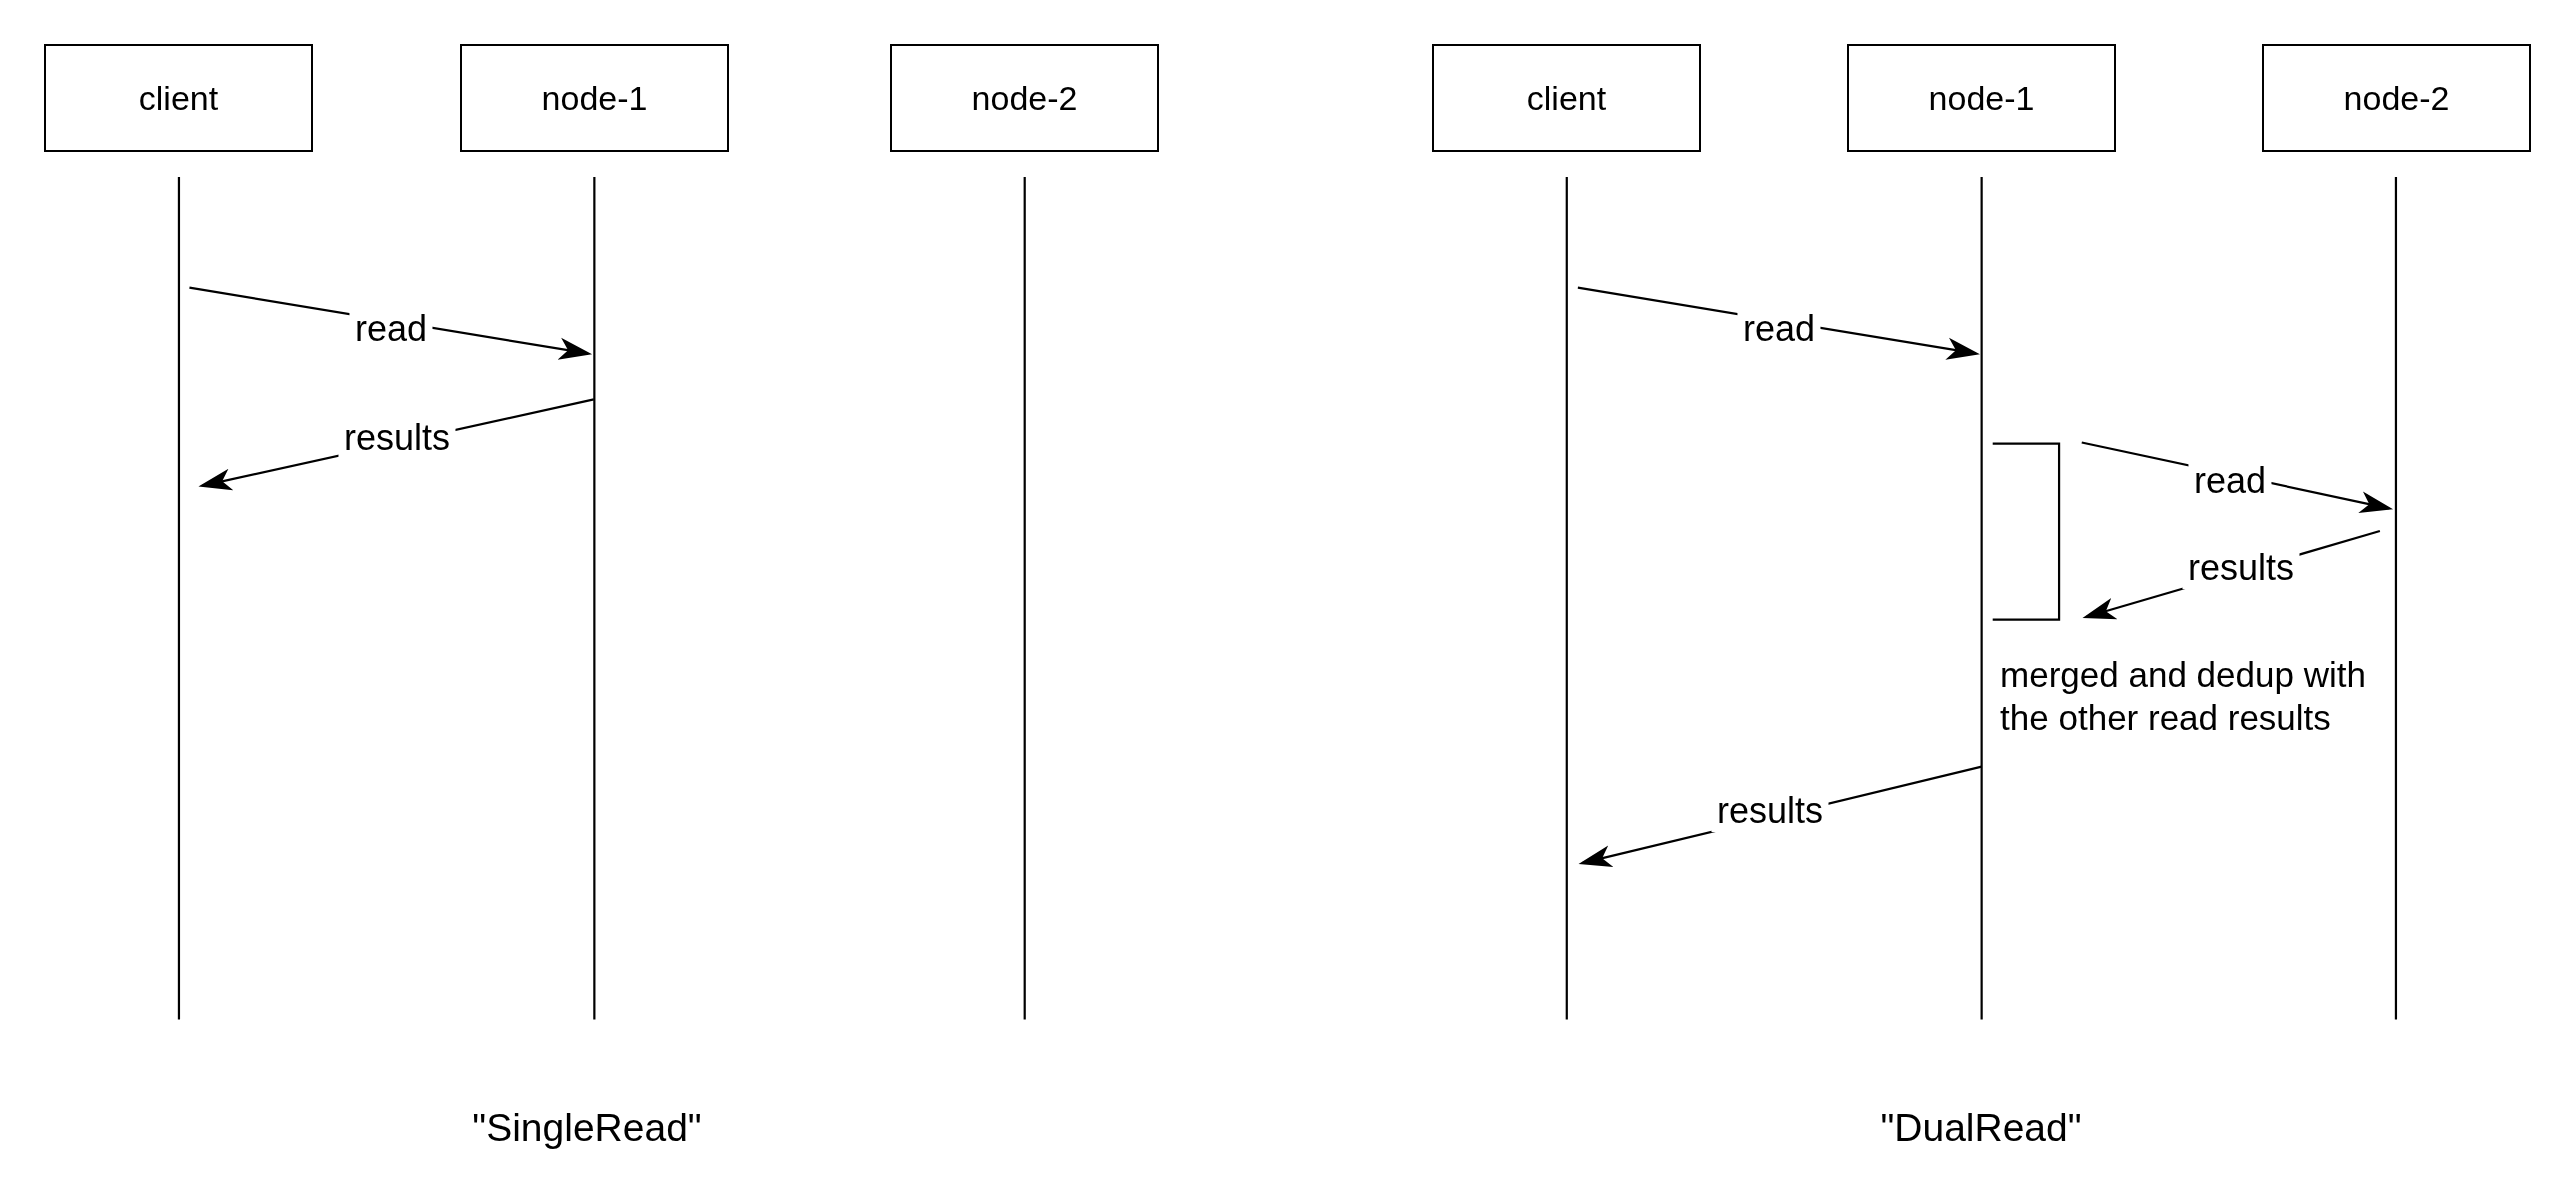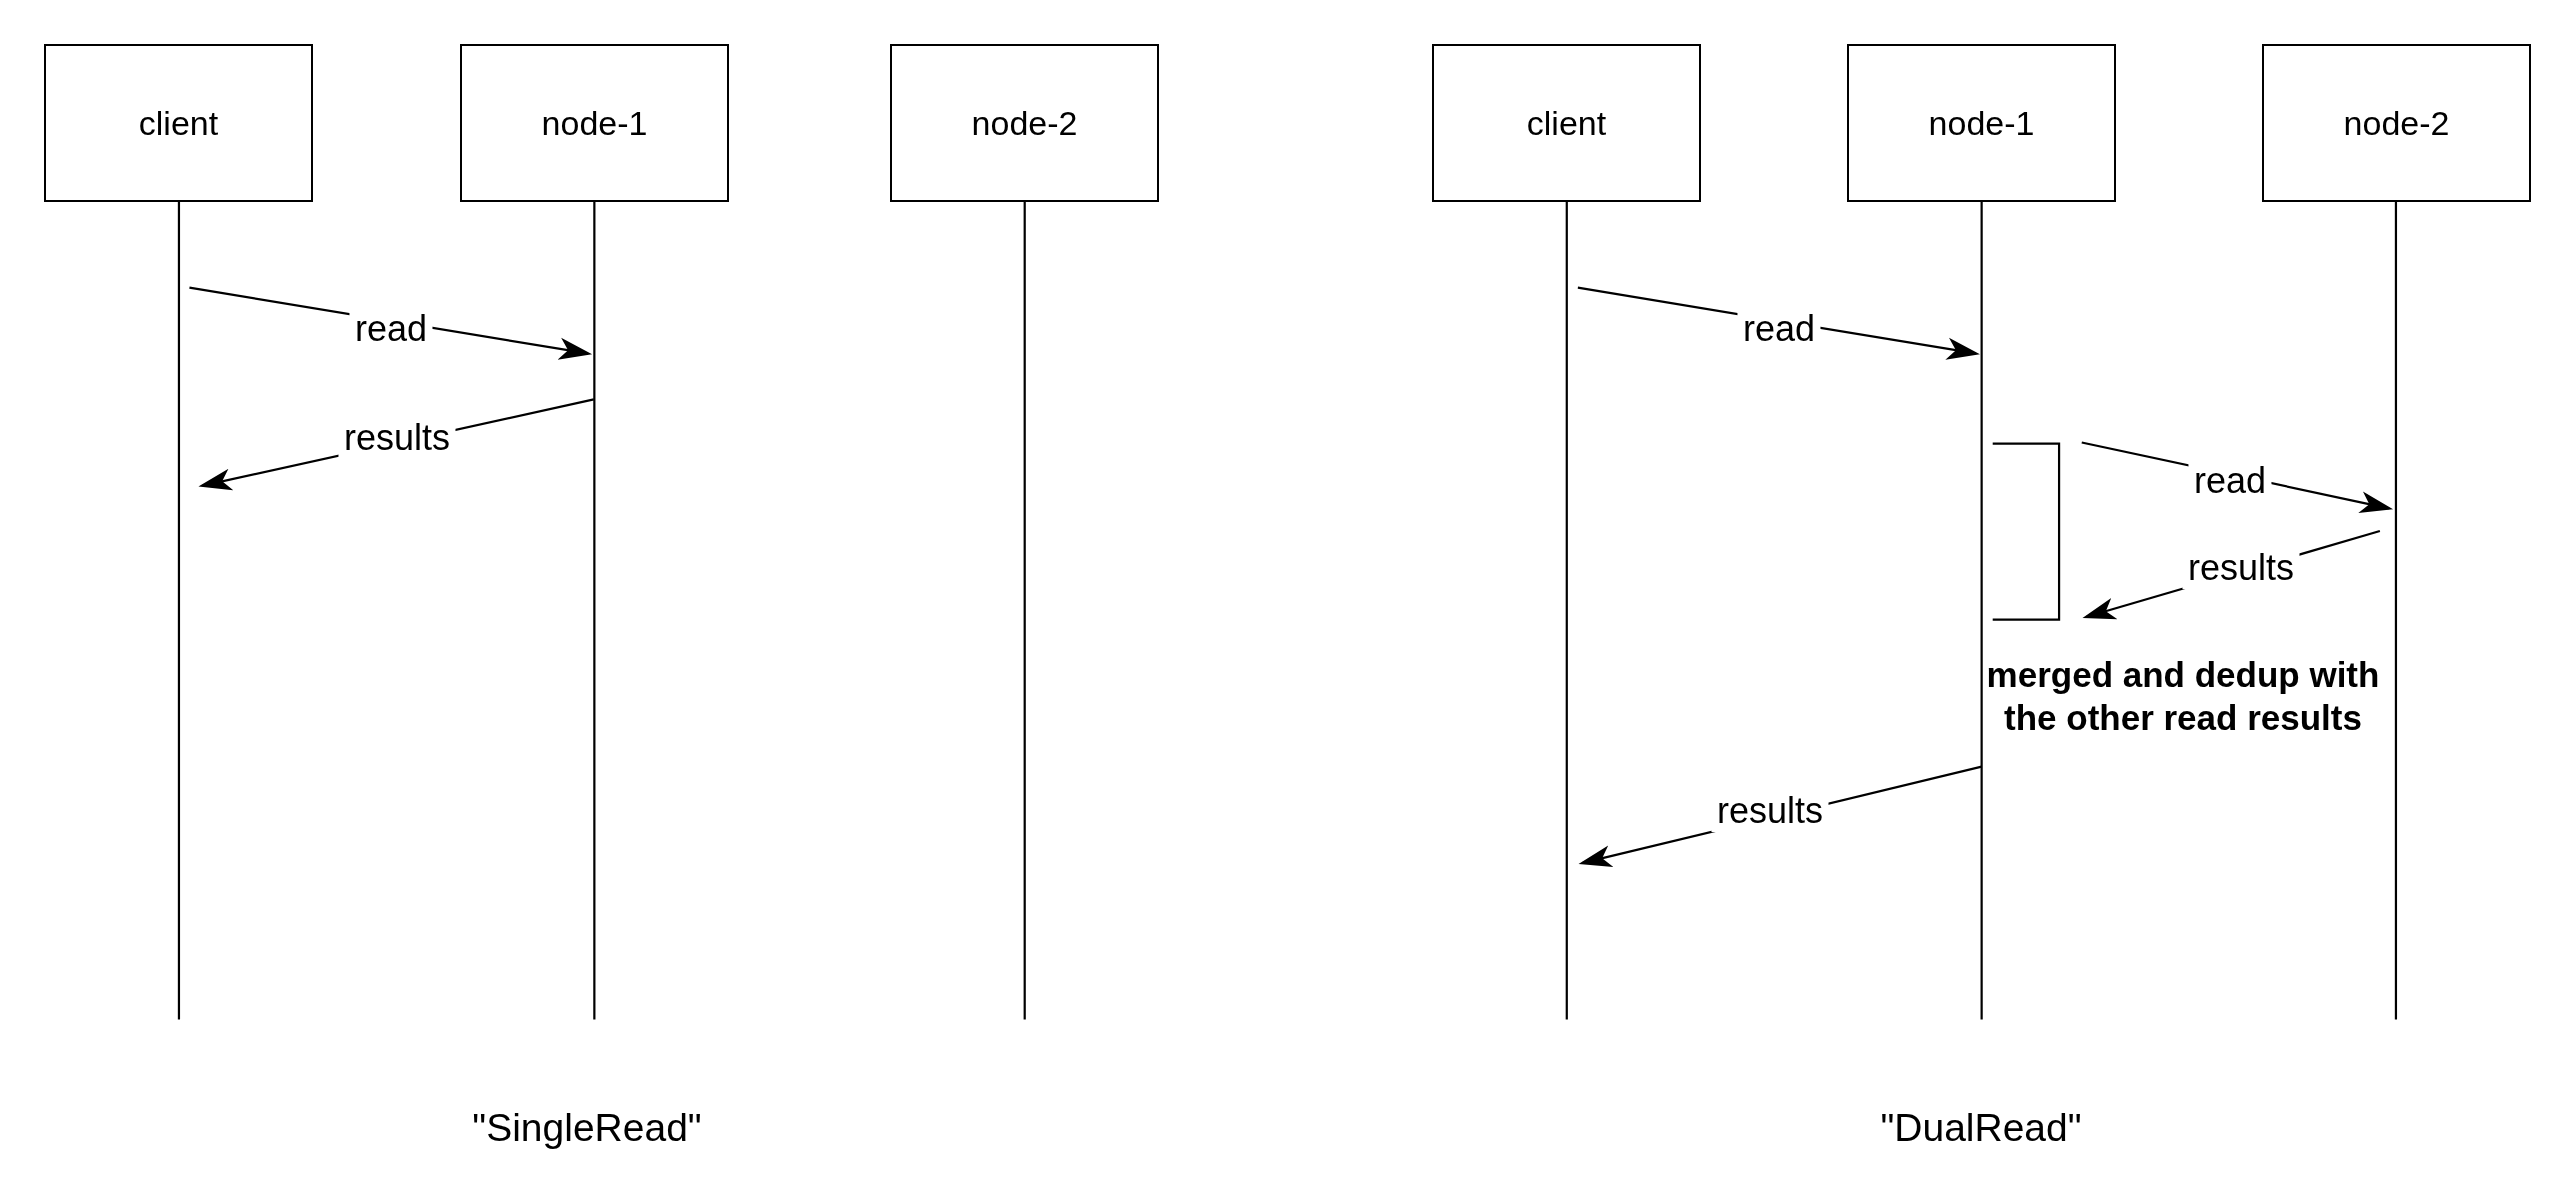--- a/index.html
+++ b/index.html
@@ -6,33 +6,33 @@
   #canvas{
     position:relative;
     width:2576px;height:1197px;
     background:#ffffff;
     font-family:"Liberation Sans", sans-serif;
     color:#000;
     overflow:hidden;
   }
   #wires{position:absolute;left:0;top:0;width:2576px;height:1197px;}
   .actor-box{
-    position:absolute;top:44px;width:269px;height:158px;
+    position:absolute;top:44px;width:269px;height:108px;
     border:2.2px solid #000;background:#ffffff;box-sizing:border-box;
     display:flex;align-items:center;justify-content:center;
     font-size:34px;
   }
   .msg-label{
     position:absolute;transform:translate(-50%,-50%);
     background:#ffffff;padding:1.1px 5.5px;
     font-size:36px;white-space:nowrap;line-height:1.1;
   }
   .note-text{
     position:absolute;left:2183px;top:696px;transform:translate(-50%,-50%);
-    font-size:35px;line-height:43px;text-align:center;white-space:pre-line;font-weight:bold;
+    font-size:35px;line-height:43px;white-space:pre-line;
   }
   .caption{
     position:absolute;transform:translate(-50%,-50%);
     font-size:39px;white-space:nowrap;
   }
   .cap-single{left:587px;top:1128px;}
   .cap-dual{left:1981px;top:1128px;}
   .b-client-1{left:44px;}  .b-node1-1{left:460px;}  .b-node2-1{left:890px;}
   .b-client-2{left:1432px;} .b-node1-2{left:1847px;} .b-node2-2{left:2262px;}
   .l-read-1{left:391px;top:329px;}

